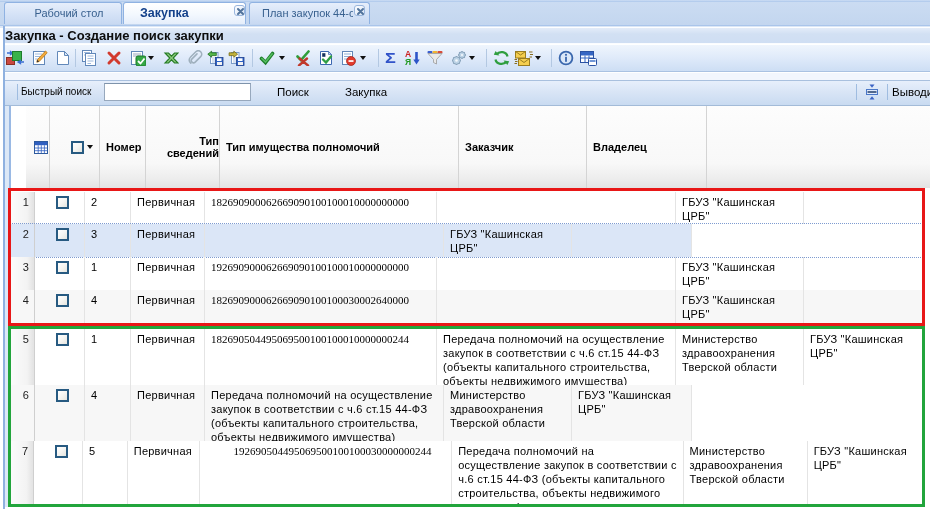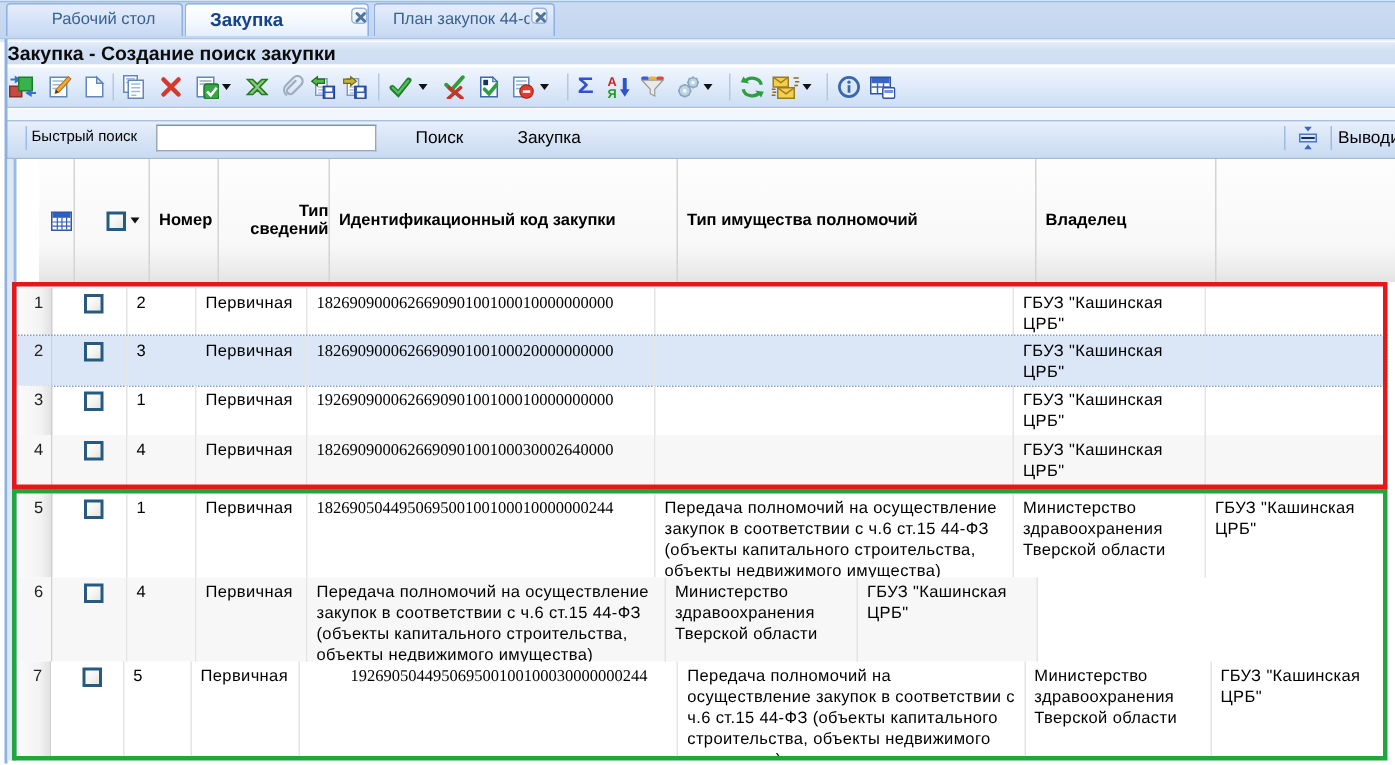--- a/index.html
+++ b/index.html
@@ -249,22 +249,22 @@
             <rect x="1" y="2" width="12" height="3.2" fill="#2f5fc0"></rect>
             <path d="M1 8 H13 M1 10.7 H13 M4.2 5.2 V13 M7.3 5.2 V13 M10.4 5.2 V13" stroke="#2f5fc0" stroke-width="0.8"></path>
           </svg>
         </div>
       <div class="hc" style="width:50px; padding-left:0;">
           <span class="cb hcb" style="margin-left:21px;"></span>
           <span style="margin-left:3px; width:0;height:0;border-left:3.5px solid transparent;border-right:3.5px solid transparent;border-top:4.5px solid #111; display:inline-block;"></span>
         </div>
       <div class="hc" style="width:46px;">Номер</div>
       <div class="hc" style="width:74px;">Тип сведений</div>
-      <div class="hc" style="width:232px;">Идентификационный код закупки</div>
       <div class="hc" style="width:239px;">Тип имущества полномочий</div>
+      <div class="hc" style="width:128px;">Заказчик</div>
       <div class="hc" style="width:120px;">Владелец</div>
     </div>
     <div class="row" style="top:86px; height:32px;">
       <div class="cell numc" style="width:24px;">1</div>
       <div class="cell" style="width:50px; padding-left:0;">
           <div class="cb"></div>
         </div>
       <div class="cell" style="width:46px;">2</div>
       <div class="cell" style="width:74px;">Первичная</div>
       <div class="cell code" style="width:232px;">182690900062669090100100010000000000</div>
@@ -272,21 +272,20 @@
       <div class="cell" style="width:128px;">ГБУЗ "Кашинская<br>ЦРБ"</div>
       <div class="cell" style="width:120px;"></div>
     </div>
     <div class="row sel" style="top:118px; height:33px;">
       <div class="cell numc" style="width:24px;">2</div>
       <div class="cell" style="width:50px; padding-left:0;">
           <div class="cb"></div>
         </div>
       <div class="cell" style="width:46px;">3</div>
       <div class="cell" style="width:74px;">Первичная</div>
-      <div class="cell code" style="width:232px;">182690900062669090100100020000000000</div>
       <div class="cell" style="width:239px;"></div>
       <div class="cell" style="width:128px;">ГБУЗ "Кашинская<br>ЦРБ"</div>
       <div class="cell" style="width:120px;"></div>
     </div>
     <div class="row" style="top:151px; height:33px;">
       <div class="cell numc" style="width:24px;">3</div>
       <div class="cell" style="width:50px; padding-left:0;">
           <div class="cb"></div>
         </div>
       <div class="cell" style="width:46px;">1</div>

